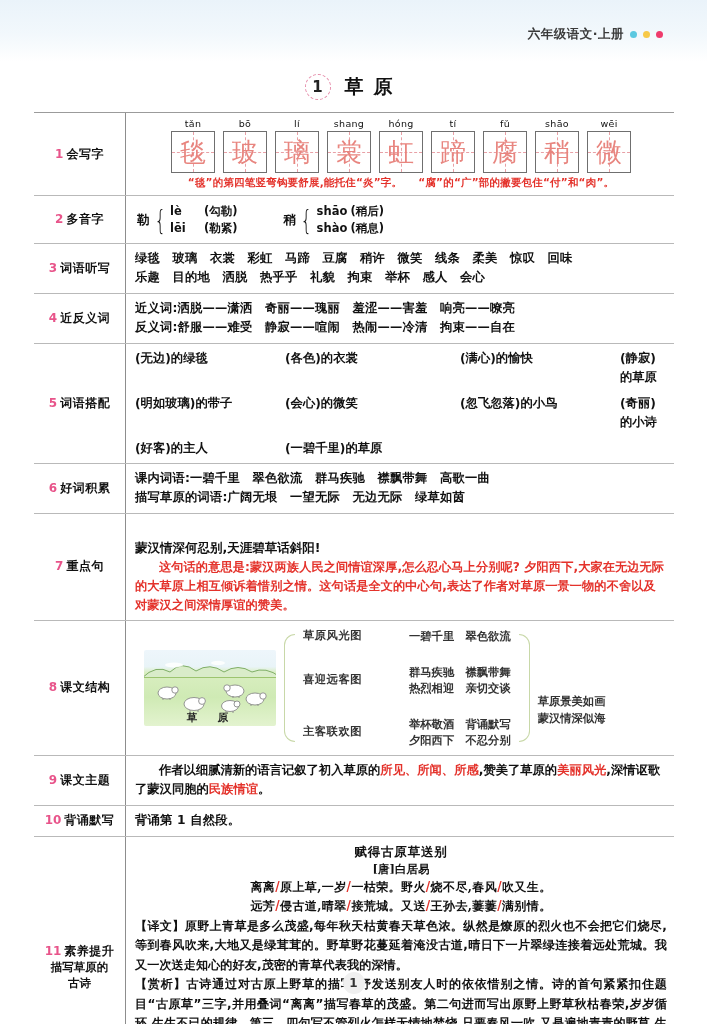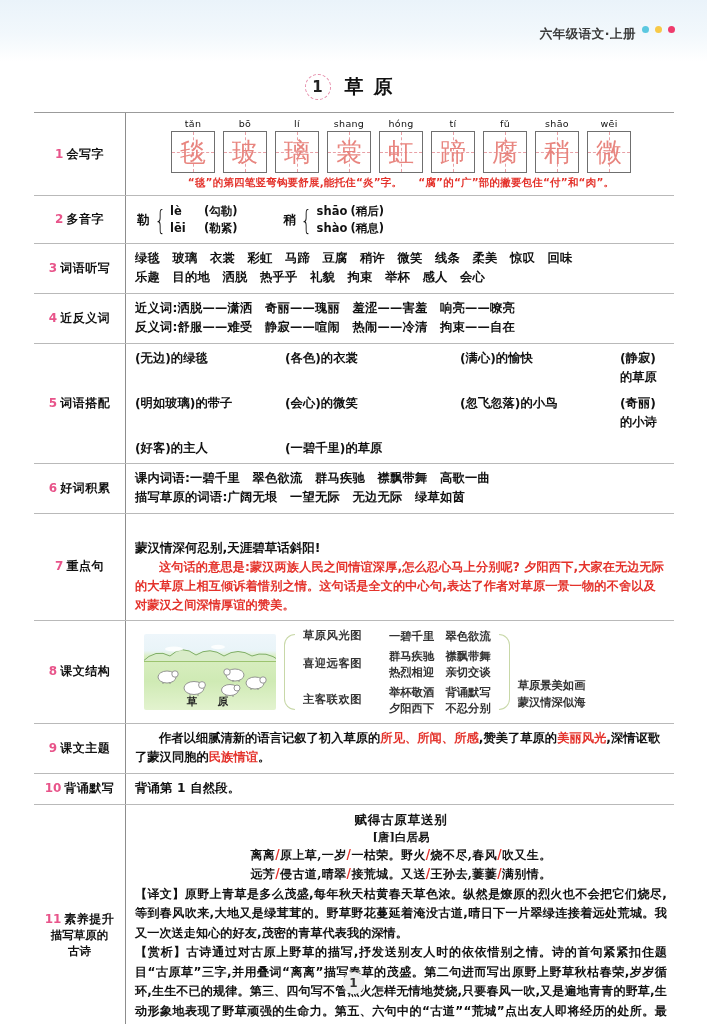--- a/index.html
+++ b/index.html
@@ -11,22 +11,22 @@
     overflow: hidden;
     position: relative;
   }
 
   
   .header-band {
     position: absolute; top: 0; left: 0; width: 707px; height: 62px;
     background: linear-gradient(180deg,#eaf3fa 0%, #f2f8fc 55%, #ffffff 100%);
   }
   .header-inner {
-    position: absolute; right: 32px; top: 26px;
-    display: flex; align-items: flex-start; gap: 6px;
+    position: absolute; right: 44px; top: 26px;
+    display: flex; align-items: center; gap: 6px;
   }
   .header-title {
     font-family: "DejaVu Sans", sans-serif;
     font-size: 12.5px; font-weight: bold; color: #3a3a3a; letter-spacing: .5px;
   }
   .dot { width: 7px; height: 7px; border-radius: 50%; display: inline-block; }
 
   
   .chapter-title-row {
     position: absolute; top: 74px; left: 0; width: 707px;
@@ -148,27 +148,27 @@
     width: 11px; align-self: stretch; margin: 6px 0;
     border-left: 1.6px solid #c8d8a8;
     border-top: 1.6px solid #c8d8a8;
     border-bottom: 1.6px solid #c8d8a8;
     border-radius: 14px 0 0 14px;
   }
   .brace-v.right {
     border-left: none; border-right: 1.6px solid #c8d8a8;
     border-radius: 0 14px 14px 0;
   }
-  .struct-col { display: flex; flex-direction: column; justify-content: center; gap: 4px; }
+  .struct-col { display: flex; flex-direction: column; justify-content: center; gap: 20px; }
   .struct-grp { display: flex; align-items: center; gap: 12px; }
   .struct-name {
     width: 74px; font-size: 11.3px; font-weight: bold; color: #333;
     font-family: "DejaVu Serif", serif; letter-spacing: .5px;
   }
-  .struct-detail { font-size: 11.3px; font-weight: bold; color: #333; font-family: "DejaVu Serif", serif; line-height: 1.42; }
+  .struct-detail { font-size: 11.3px; font-weight: bold; color: #333; font-family: "DejaVu Serif", serif; line-height: 1.42; margin-left: 20px; }
   .struct-sum {
     font-size: 11.3px; font-weight: bold; color: #333;
     font-family: "DejaVu Serif", serif; line-height: 1.5; margin-top: 45px;
   }
 
   
   .theme {
     font-size: 12.3px; font-weight: bold; color: #111;
     line-height: 1.6; text-indent: 24px;
   }

